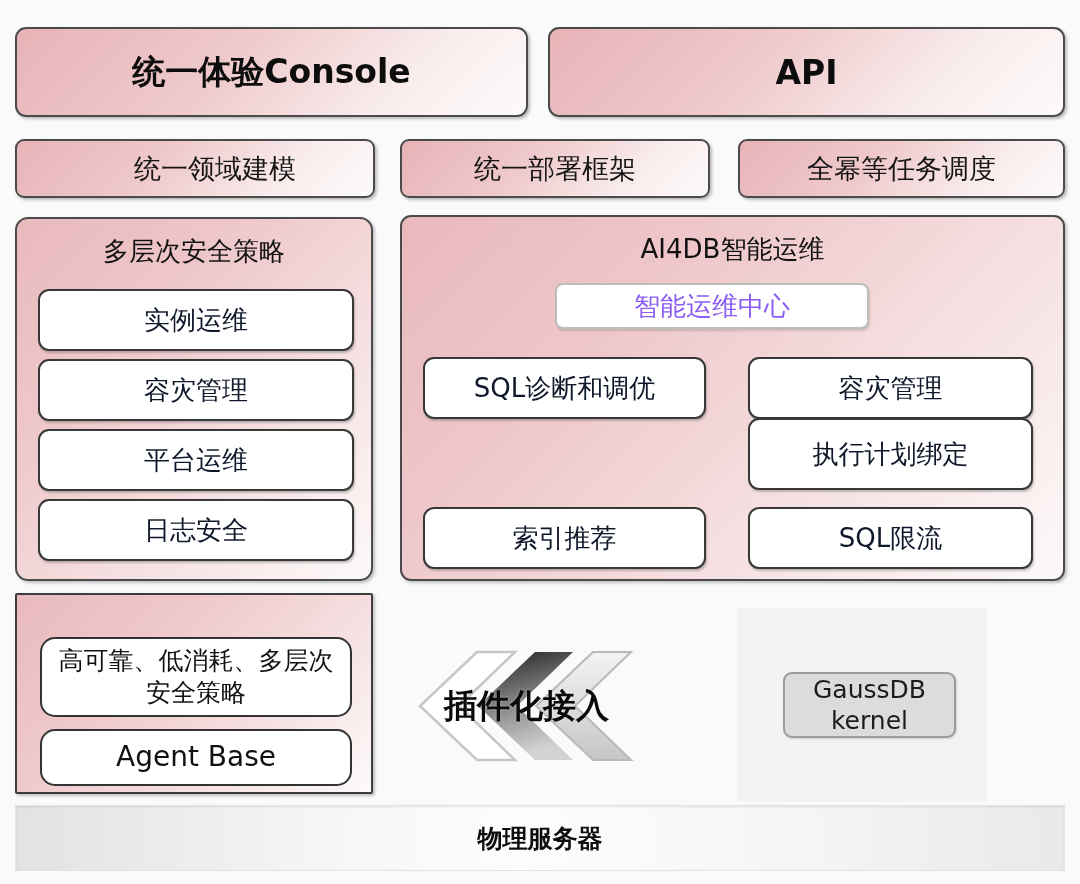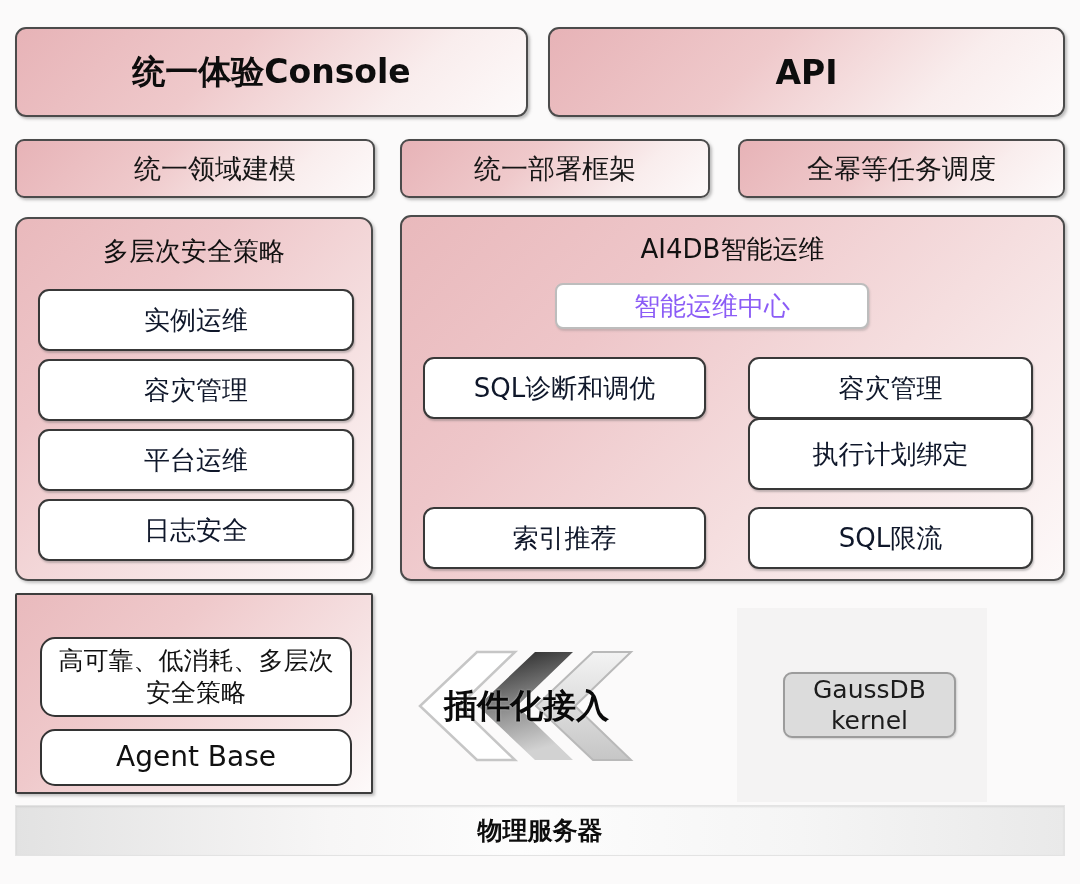--- a/index.html
+++ b/index.html
@@ -177,15 +177,15 @@
     <div class="plugin-label">插件化接入</div>
   </div>
 
   <div class="abs kernel-panel" style="left:737px; top:608px; width:250px; height:194px;">
     <div class="kernel-box center-flex" style="left:46px; top:64px; width:173px; height:66px; flex-direction:column;">
       <span>GaussDB</span>
       <span>kernel</span>
     </div>
   </div>
 
-  <div class="abs server-bar center-flex" style="left:15px; top:805px; width:1050px; height:51px;">物理服务器</div>
+  <div class="abs server-bar center-flex" style="left:15px; top:805px; width:1050px; height:66px;">物理服务器</div>
 
 </div>
 
 </body></html>

